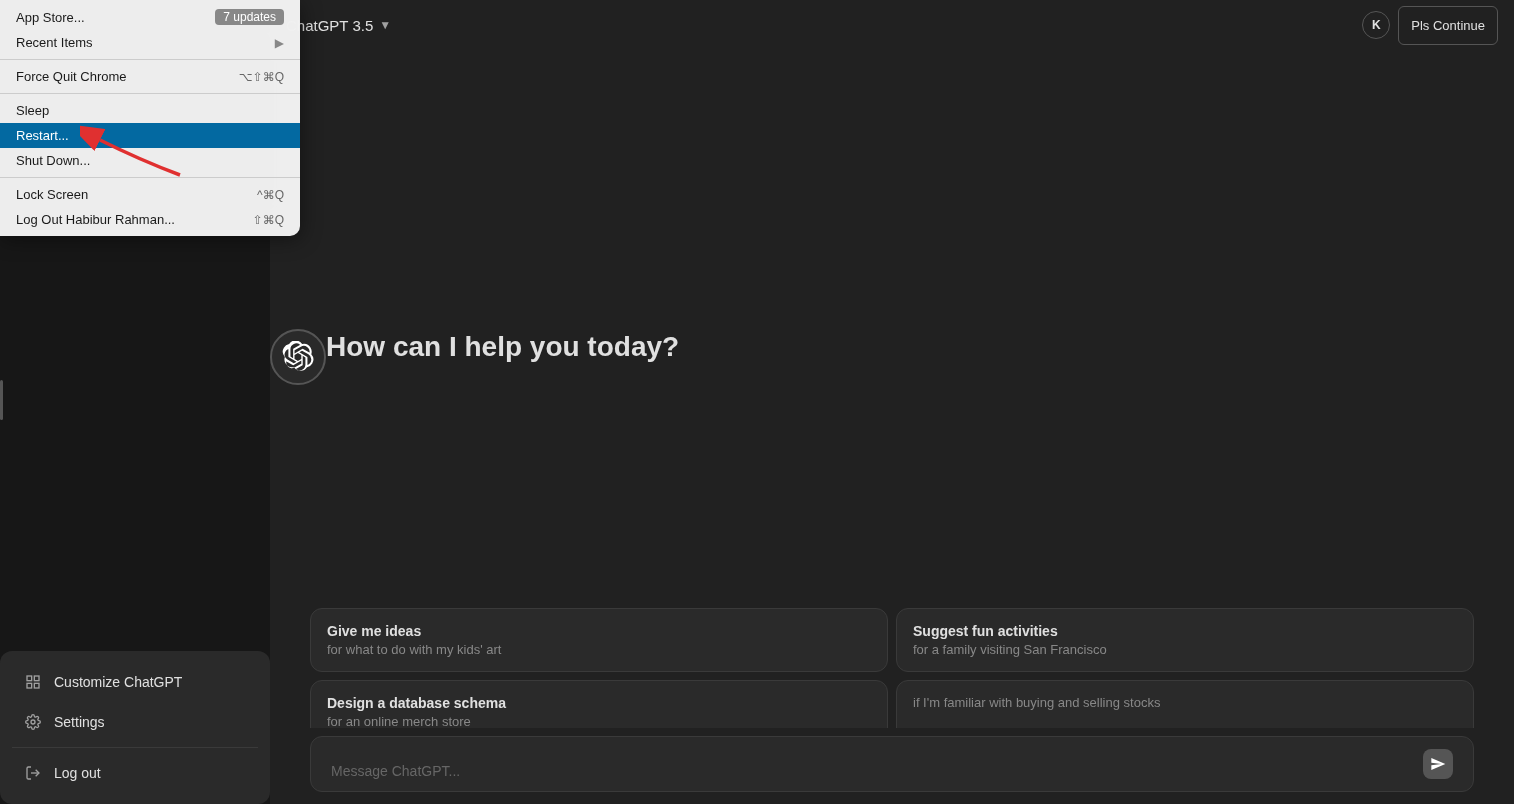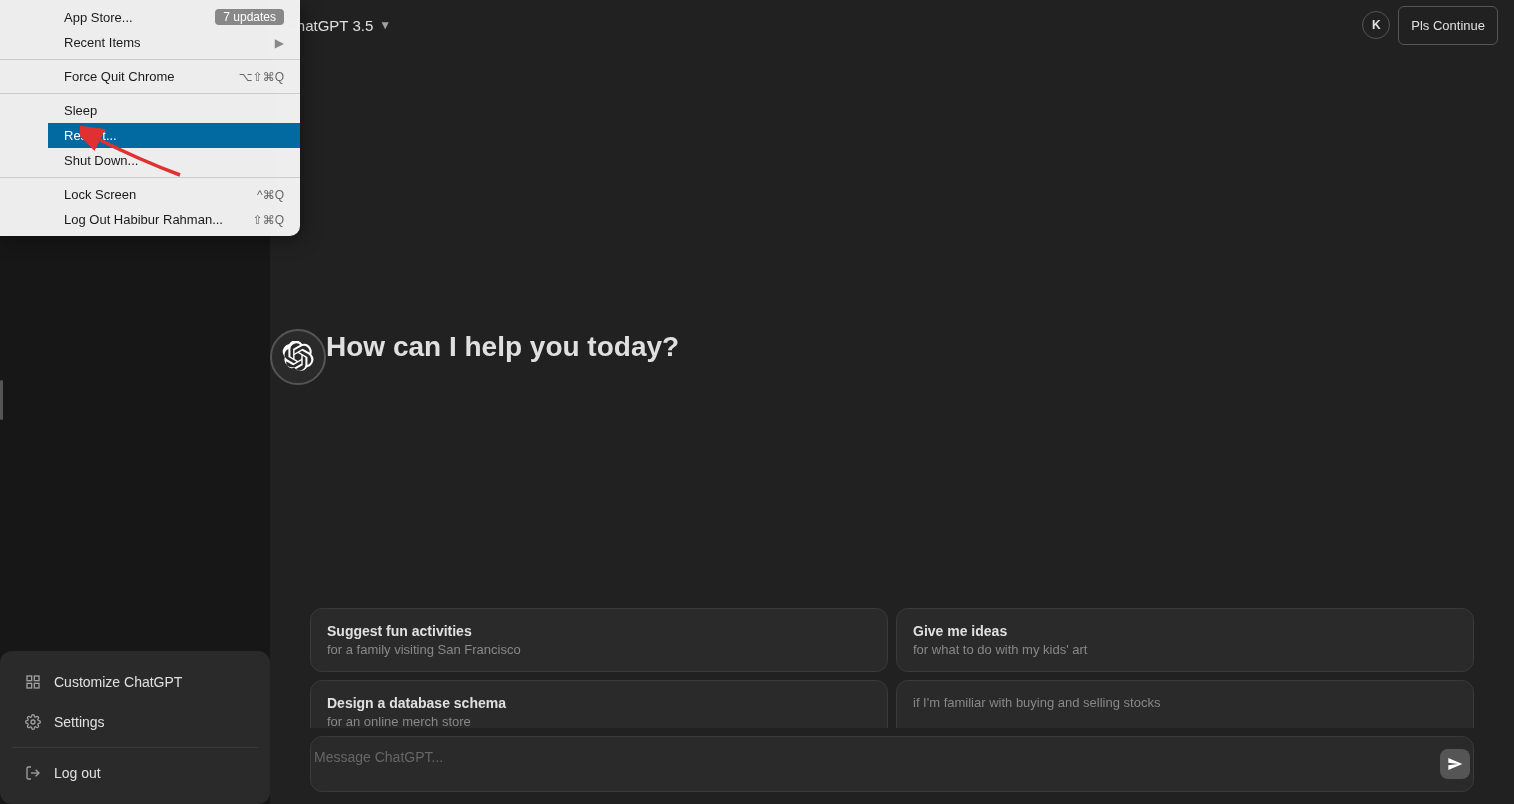--- a/index.html
+++ b/index.html
@@ -210,23 +210,23 @@
       display: flex;
       align-items: center;
       background: #212121;
     }
 
     .message-input-box {
       flex: 1;
       background: #2a2a2a;
       border: 1px solid #3a3a3a;
       border-radius: 12px;
-      padding: 12px 3px;
-      display: flex;
-      align-items: flex-start;
+      padding: 12px 20px;
+      display: flex;
+      align-items: flex-end;
       justify-content: space-between;
     }
 
     .message-input-placeholder {
       color: #666;
       font-size: 14px;
     }
 
     .send-btn {
       width: 30px;
@@ -293,21 +293,20 @@
 
     .menu-item {
       display: flex;
       align-items: center;
       justify-content: space-between;
       padding: 5px 16px;
       font-size: 13px;
       color: #1a1a1a;
       cursor: pointer;
       min-height: 24px;
-      margin-left: 48px;
     }
 
     .menu-item.highlighted {
       background: #0369a1;
       color: white;
     }
 
     .menu-item .item-label {
       font-size: 13px;
     }
@@ -416,26 +415,26 @@
         <path d="M37.532 16.87a9.963 9.963 0 0 0-.856-8.184 10.078 10.078 0 0 0-10.855-4.835 9.964 9.964 0 0 0-6.239-4.327A10.079 10.079 0 0 0 9.116 3.786a9.966 9.966 0 0 0-6.706 4.853 10.079 10.079 0 0 0 1.24 11.817 9.965 9.965 0 0 0 .856 8.185 10.079 10.079 0 0 0 10.855 4.835 9.965 9.965 0 0 0 6.239 4.327 10.079 10.079 0 0 0 10.466-4.246 9.967 9.967 0 0 0 6.707-4.854 10.079 10.079 0 0 0-1.241-11.817zM22.498 37.886a7.474 7.474 0 0 1-4.799-1.735c.061-.033.168-.091.237-.134l7.964-4.6a1.294 1.294 0 0 0 .655-1.134V19.054l3.366 1.944a.12.12 0 0 1 .066.092v9.299a7.505 7.505 0 0 1-7.49 7.496zM6.392 31.006a7.471 7.471 0 0 1-.894-5.023c.06.036.162.099.237.141l7.964 4.6a1.297 1.297 0 0 0 1.308 0l9.724-5.614v3.888a.12.12 0 0 1-.048.103l-8.051 4.649a7.504 7.504 0 0 1-10.24-2.744zM4.297 13.62A7.469 7.469 0 0 1 8.2 10.333c0 .068-.004.19-.004.274v9.201a1.294 1.294 0 0 0 .654 1.132l9.723 5.614-3.366 1.944a.12.12 0 0 1-.114.012L7.044 23.86a7.504 7.504 0 0 1-2.747-10.24zm27.658 6.437l-9.724-5.615 3.367-1.943a.121.121 0 0 1 .114-.012l8.048 4.648a7.498 7.498 0 0 1-1.158 13.528v-9.476a1.293 1.293 0 0 0-.647-1.13zm3.35-5.043c-.059-.037-.162-.099-.236-.141l-7.965-4.6a1.298 1.298 0 0 0-1.308 0l-9.723 5.614v-3.888a.12.12 0 0 1 .048-.103l8.05-4.645a7.497 7.497 0 0 1 11.135 7.763zm-21.063 6.929l-3.367-1.944a.12.12 0 0 1-.065-.092v-9.299a7.497 7.497 0 0 1 12.293-5.756 6.94 6.94 0 0 0-.236.134l-7.965 4.6a1.294 1.294 0 0 0-.654 1.132l-.006 11.225zm1.829-3.943l4.33-2.501 4.332 2.498v4.997l-4.330 2.500-4.332-2.498V18z"></path>
       </svg>
     </div>
     <h1 class="main-heading">How can I help you today?</h1>
   </div>
 </div>
 
 <div class="cards-section">
   <div class="cards-row">
     <div class="card">
+      <div class="card-title">Give me ideas</div>
+      <div class="card-subtitle">for what to do with my kids' art</div>
+    </div>
+    <div class="card">
       <div class="card-title">Suggest fun activities</div>
       <div class="card-subtitle">for a family visiting San Francisco</div>
-    </div>
-    <div class="card">
-      <div class="card-title">Give me ideas</div>
-      <div class="card-subtitle">for what to do with my kids' art</div>
     </div>
   </div>
   <div class="cards-row">
     <div class="card">
       <div class="card-title">Design a database schema</div>
       <div class="card-subtitle">for an online merch store</div>
     </div>
     <div class="card">
       <div class="card-subtitle">if I'm familiar with buying and selling stocks</div>
     </div>

